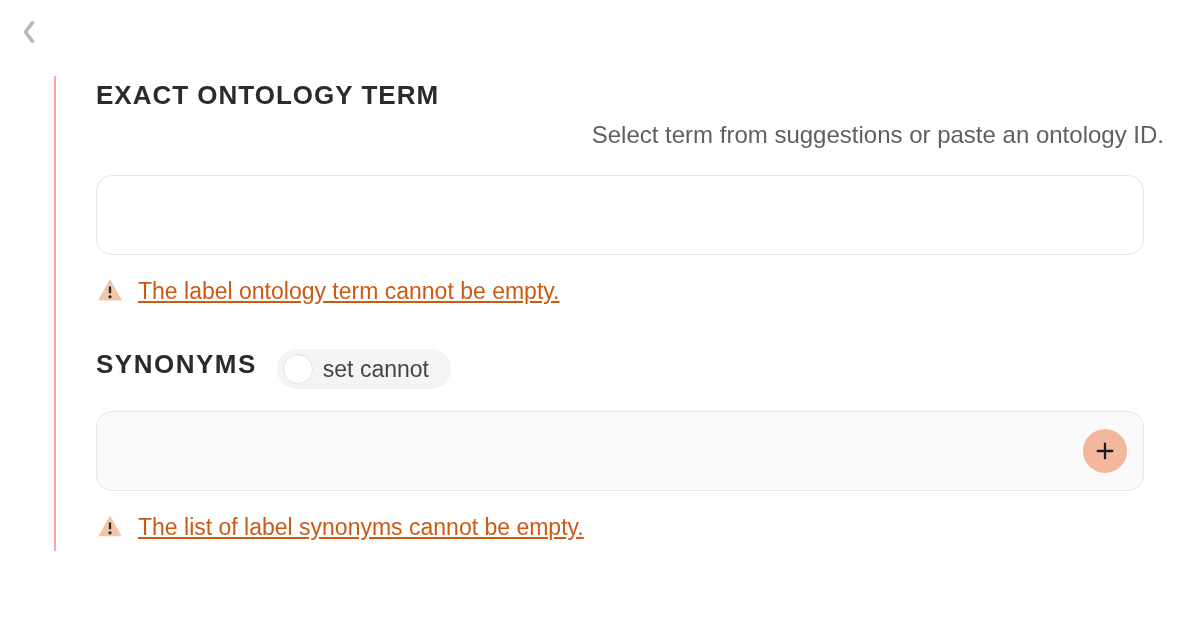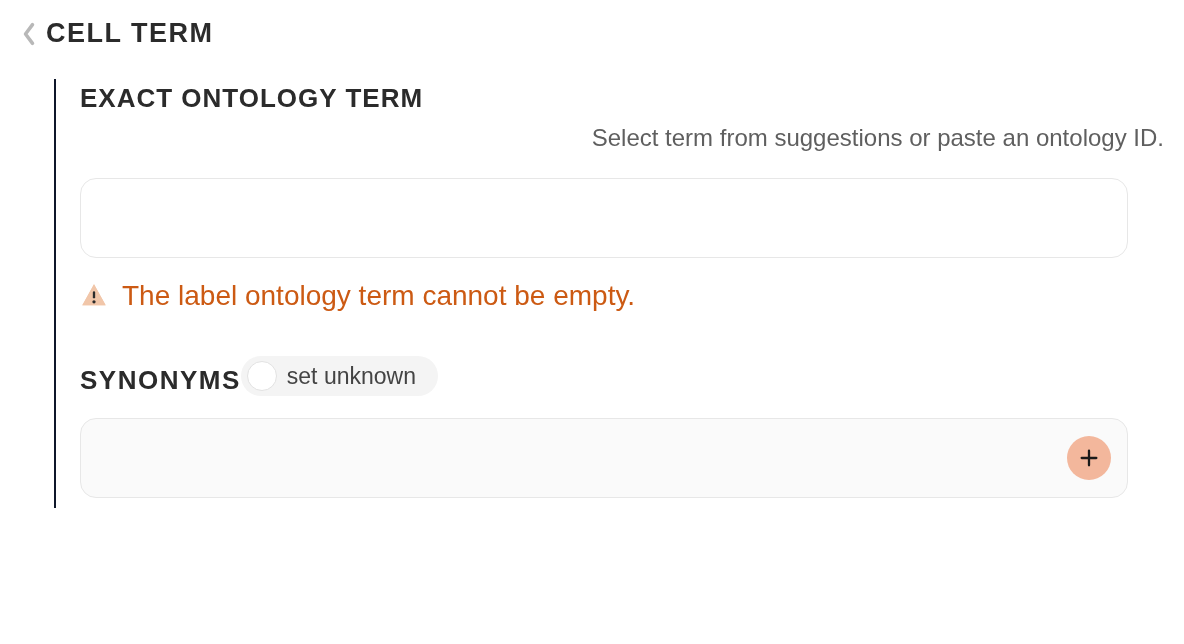--- a/index.html
+++ b/index.html
@@ -42,22 +42,22 @@
     font-weight: 800;
     letter-spacing: 1.5px;
     text-transform: uppercase;
     color: #a6a6a6;
     margin-left: 8px;
   }
 
   
   .content-area {
     margin-left: 34px;
-    border-left: 2px solid #0f172a;
-    padding-left: 24px;
+    border-left: 2px solid #fca5a5;
+    padding-left: 40px;
     padding-top: 4px;
     padding-bottom: 10px;
   }
 
   .section-heading {
     font-size: 26px;
     font-weight: 800;
     letter-spacing: 1px;
     text-transform: uppercase;
     color: #2b2b2b;
@@ -88,28 +88,30 @@
     align-items: center;
     gap: 14px;
     margin-top: 22px;
     margin-bottom: 38px;
   }
   .warn-icon {
     width: 28px; height: 28px;
     display: flex; align-items: center; justify-content: center;
   }
   .warn-text {
-    font-size: 28px;
+    font-size: 23px;
     color: #cc5a13;
+    text-decoration: underline;
   }
 
   
   .syn-header {
     display: flex;
-    align-items: flex-end;
+    align-items: flex-start;
+    gap: 20px;
     margin-bottom: 22px;
     margin-top: 44px;
   }
   .syn-heading {
     font-size: 26px;
     font-weight: 800;
     letter-spacing: 1.5px;
     text-transform: uppercase;
     color: #2b2b2b;
   }
@@ -172,21 +174,20 @@
 <body>
 
 <div class="page">
 
   <div class="header-row">
     <div class="back-chevron">
       <svg viewBox="0 0 12 20" fill="none" stroke="currentColor" stroke-width="3" stroke-linecap="round" stroke-linejoin="round">
         <polyline points="9,2 3,10 9,18"></polyline>
       </svg>
     </div>
-    <span class="header-title">CELL TERM</span>
   </div>
 
   <div class="content-area">
 
     
     <div class="section-heading">EXACT ONTOLOGY TERM</div>
     <div class="section-desc">Select term from suggestions or paste an ontology ID.</div>
 
     <input class="text-input" type="text" value="" style="">
 
@@ -200,29 +201,39 @@
         </svg>
       </span>
       <span class="warn-text">The label ontology term cannot be empty.</span>
     </div>
 
     
     <div class="syn-header">
       <span class="syn-heading">SYNONYMS</span>
       <span class="toggle-pill">
         <span class="toggle-knob"></span>
-        <span class="toggle-label">set unknown</span>
+        <span class="toggle-label">set cannot</span>
       </span>
     </div>
 
     <div class="syn-input-wrap">
       <input class="syn-inner-input" type="text" value="" style="">
       <button class="add-btn">
         <svg viewBox="0 0 24 24">
           <line x1="12" y1="4" x2="12" y2="20" stroke="#1a1a1a" stroke-width="2.5" stroke-linecap="round"></line>
           <line x1="4" y1="12" x2="20" y2="12" stroke="#1a1a1a" stroke-width="2.5" stroke-linecap="round"></line>
         </svg>
       </button>
     </div>
 
+    <div class="warning-row last">
+      <span class="warn-icon">
+        <svg viewBox="0 0 24 24">
+          <path d="M12 2 L22 20 L2 20 Z" fill="#f1c6a9"></path>
+          <rect x="11" y="8" width="2" height="6" rx="1" fill="#2b2b2b"></rect>
+          <circle cx="12" cy="17" r="1.4" fill="#2b2b2b"></circle>
+        </svg>
+      </span>
+      <span class="warn-text">The list of label synonyms cannot be empty.</span>
+    </div>
 
   </div>
 </div>
 
 </body></html>

